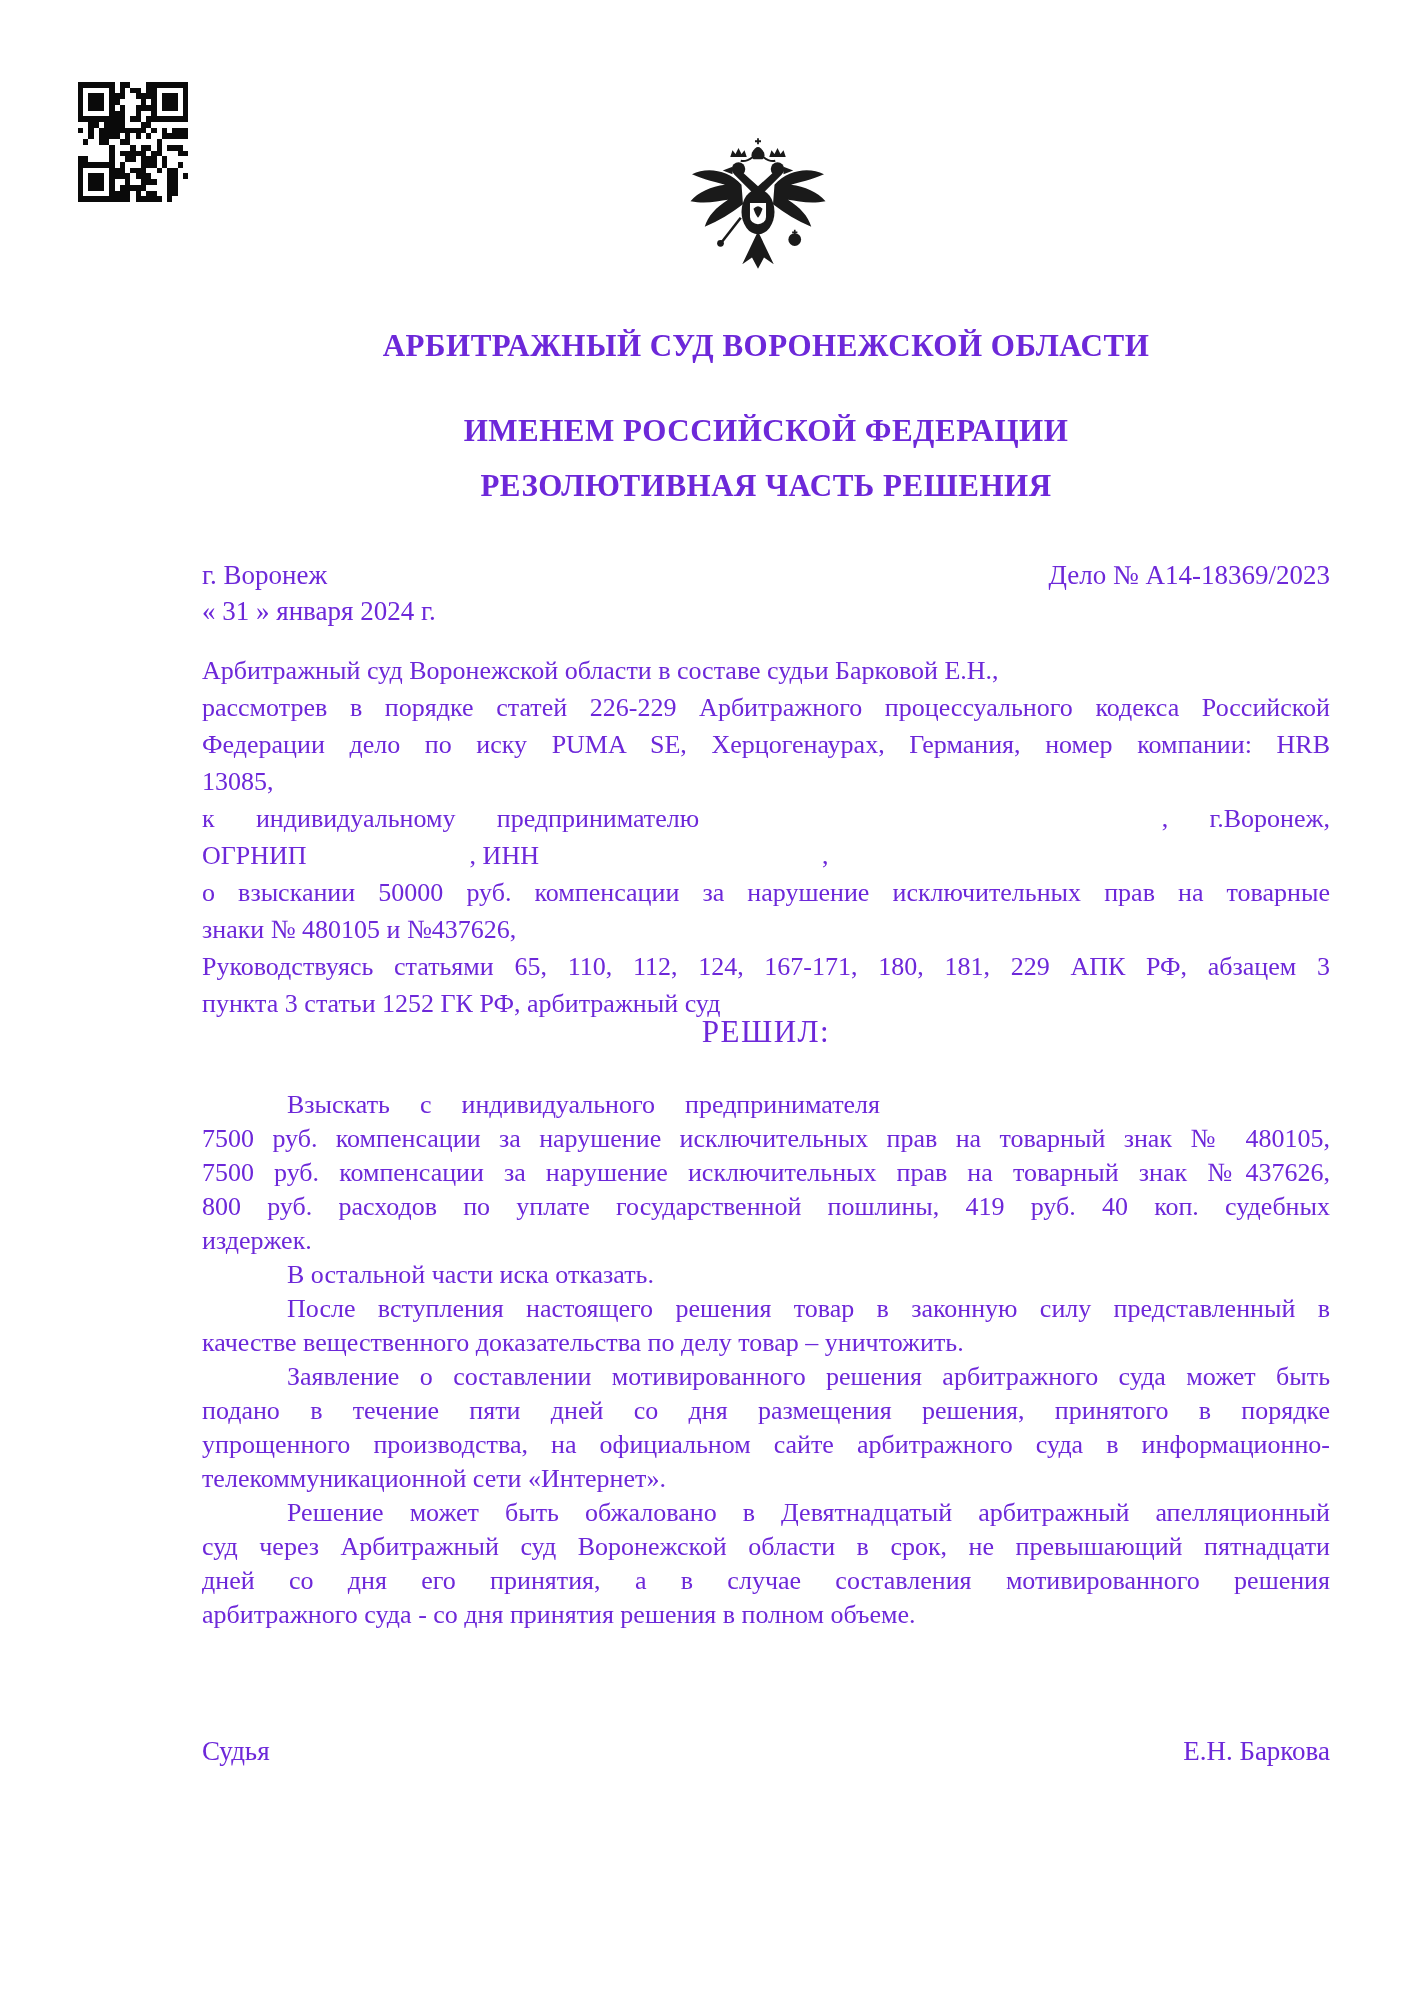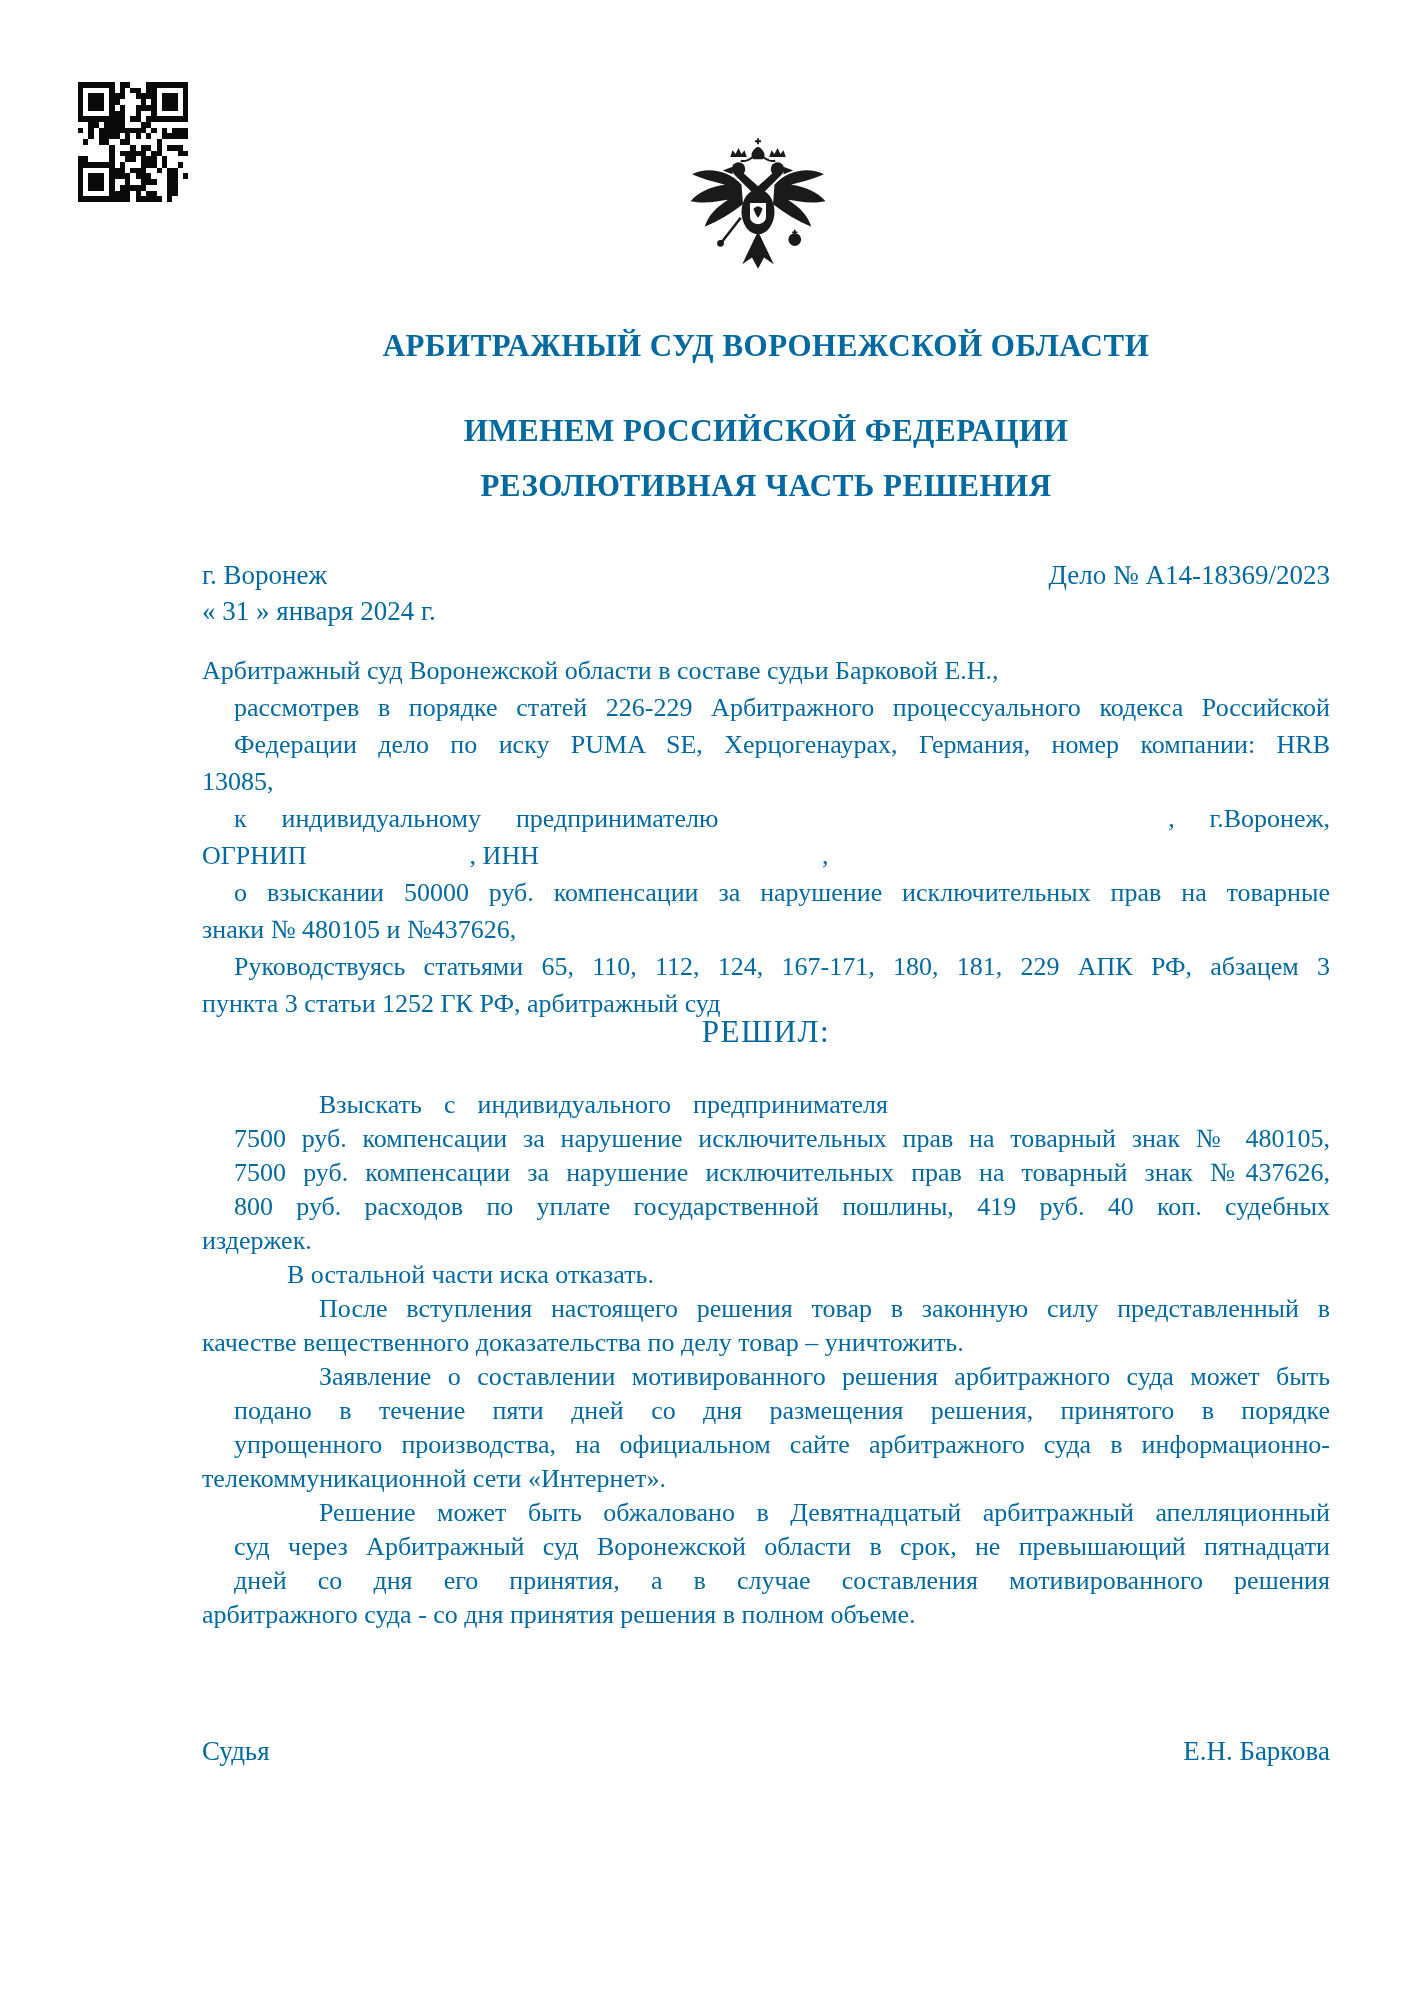--- a/index.html
+++ b/index.html
@@ -1,38 +1,38 @@
 <!DOCTYPE html>
 <html><head>
 <meta charset="utf-8">
 <style>
   html,body{margin:0;padding:0;background:#e9e9e9;}
   .page{
     position:relative;width:1413px;height:2000px;background:#ffffff;
-    font-family:"Liberation Serif","DejaVu Serif",serif;color:#0369a1;
+    font-family:"Liberation Serif","DejaVu Serif",serif;color:#6d28d9;
     overflow:hidden;margin:0 auto;
   }
   .col{position:absolute;left:202px;width:1128px;}
   .center{text-align:center;}
   .qr{
     position:absolute;left:78px;top:82px;width:110px;height:120px;
     display:grid;grid-template-columns:repeat(21,1fr);grid-template-rows:repeat(21,1fr);
   }
   .qr span{display:block;}
   .qr span.b{background:#0a0a0a;}
   .emblem{position:absolute;left:683px;top:134px;width:150px;height:160px;}
   .h-court{top:328px;font-size:31px;font-weight:bold;letter-spacing:.5px;}
   .h-name{top:413px;font-size:31px;font-weight:bold;letter-spacing:.5px;}
   .h-doc{top:468px;font-size:31px;font-weight:bold;letter-spacing:.5px;}
   .case-row{top:560px;display:flex;justify-content:space-between;font-size:27px;gap:48px;}
   .date-row{top:596px;font-size:27px;}
   .lines{font-size:26px;}
   .line{height:37px;line-height:37px;overflow:hidden;}
   #resolution-lines .line{height:34px;line-height:34px;}
-  .j{text-align:justify;text-align-last:justify;margin-left:32px;}
+  .j{text-align:justify;text-align-last:justify;}
   .l{text-align:left;text-align-last:left;}
   .ind{text-indent:85px;}
   .gap{display:inline-block;height:2px;}
   .ghost{
     display:inline-block;height:24px;border:1px dashed #c9c9c9;
     border-radius:2px;vertical-align:-5px;opacity:.75;background:#fdfdfd;
   }
   #intro-lines{top:652px;}
   #resolution-lines{top:1088px;}
   .reshil{top:1014px;font-size:31px;letter-spacing:1.5px;}

